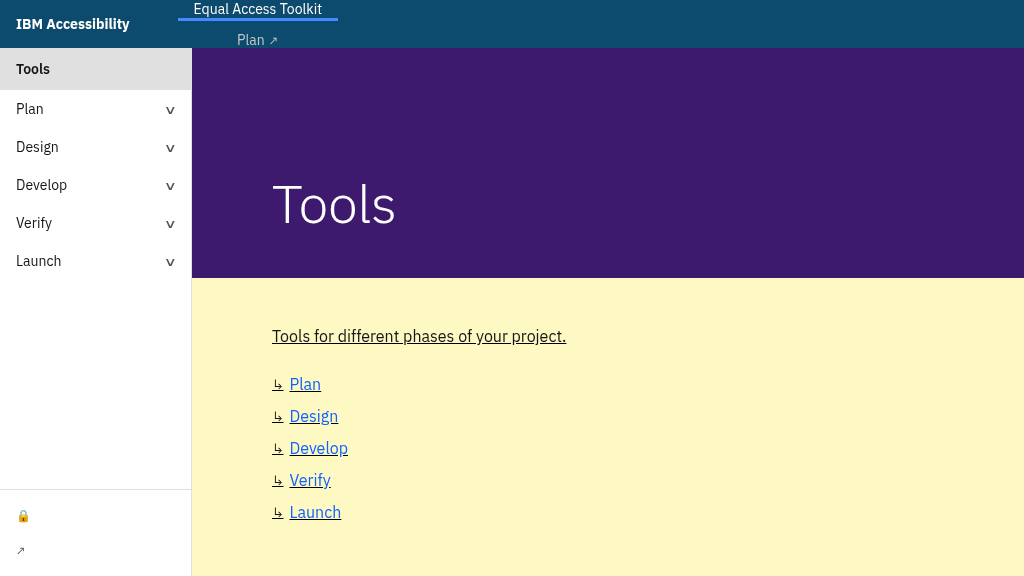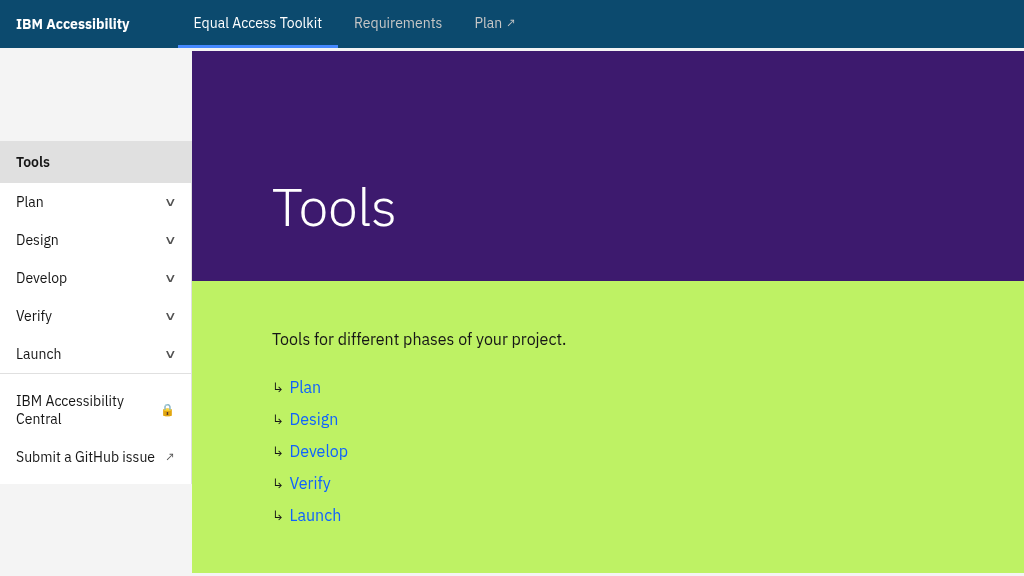--- a/index.html
+++ b/index.html
@@ -34,21 +34,22 @@
     }
 
     .brand span {
       font-weight: 700;
     }
 
     .nav-links {
       display: flex;
       align-items: center;
       height: 100%;
-      gap: 0;
+      gap: 10px;
+      flex-direction: column;
     }
 
     .nav-link {
       color: #c6c6c6;
       text-decoration: none;
       font-size: 14px;
       padding: 0 16px;
       height: 48px;
       display: flex;
       align-items: center;
@@ -63,21 +64,20 @@
 
     .external-icon {
       font-size: 12px;
       margin-left: 4px;
     }
 
     
     .layout {
       display: flex;
       height: calc(576px - 48px);
-      align-items: center;
     }
 
     
     .sidebar {
       width: 192px;
       background: #ffffff;
       border-right: 1px solid #e0e0e0;
       display: flex;
       flex-direction: column;
       flex-shrink: 0;
@@ -151,23 +151,24 @@
 
     .hero-title {
       color: #ffffff;
       font-size: 54px;
       font-weight: 300;
       letter-spacing: -0.5px;
     }
 
     
     .page-body {
-      background: #bef264;
+      background: #fef9c3;
       padding: 48px 80px;
       flex: 1;
+      text-decoration: underline;
     }
 
     .page-description {
       font-size: 16px;
       color: #161616;
       margin-bottom: 28px;
     }
 
     .link-list {
       list-style: none;
@@ -193,21 +194,20 @@
   </style>
 </head>
 <body>
 
 <nav class="top-nav">
   <div class="brand">
     <span>IBM </span><span>Accessibility</span>
   </div>
   <div class="nav-links">
     <a class="nav-link active">Equal Access Toolkit</a>
-    <a class="nav-link">Requirements</a>
     <a class="nav-link">
       <span>Plan</span>
       <span class="external-icon">↗</span>
     </a>
   </div>
 </nav>
 
 <div class="layout">
 
   <aside class="sidebar">
@@ -231,25 +231,23 @@
         <span class="chevron-icon" style="font-size: 12px; transform: scaleX(1.5); display: inline-block;">∨</span>
       </div>
       <div class="sidebar-item">
         <span>Launch</span>
         <span class="chevron-icon" style="font-size: 12px; transform: scaleX(1.5); display: inline-block;">∨</span>
       </div>
     </div>
 
     <div class="sidebar-footer">
       <div class="sidebar-footer-item">
-        <span>IBM Accessibility Central</span>
         <span class="footer-icon">🔒</span>
       </div>
       <div class="sidebar-footer-item">
-        <span>Submit a GitHub issue</span>
         <span class="footer-icon">↗</span>
       </div>
     </div>
   </aside>
 
   <main class="main-content">
 
     <div class="hero">
       <h1 class="hero-title">Tools</h1>
     </div>

